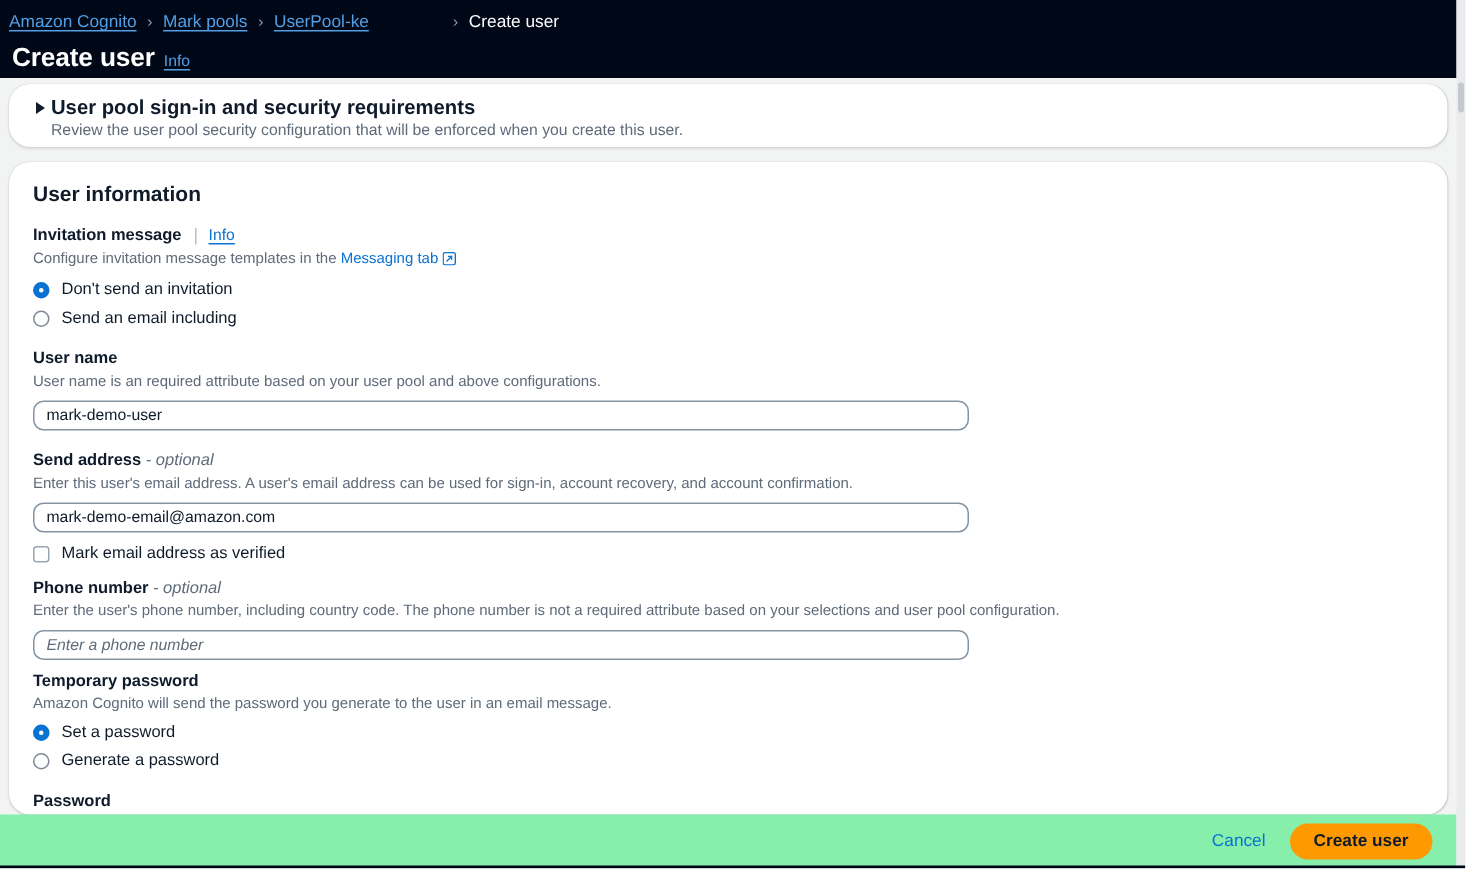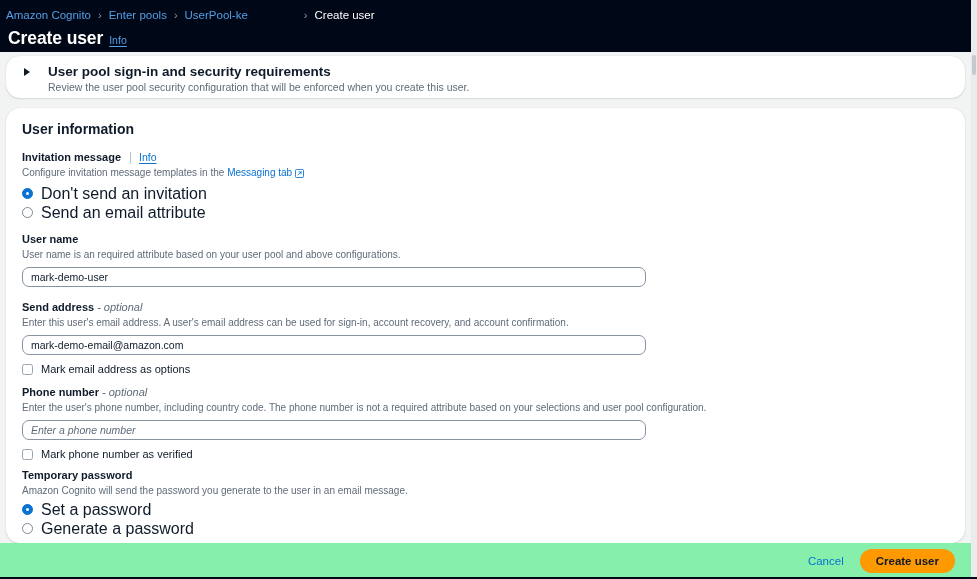--- a/index.html
+++ b/index.html
@@ -27,20 +27,21 @@
   }
   .breadcrumb {
     display: flex; align-items: center;
     height: 14px;
     font-size: 11.5px;
     color: #d1d5db;
     margin-bottom: 6px;
   }
   .bc-link {
     color: #539fe5;
+    text-decoration: underline;
     text-underline-offset: 2px;
     cursor: pointer;
     white-space: nowrap;
   }
   .bc-current {
     color: #ffffff;
     white-space: nowrap;
   }
   .bc-sep {
     color: #8d99a8;
@@ -89,21 +90,21 @@
     background: #ffffff;
     border-radius: 14px;
     box-shadow: 0 1px 2px rgba(0,7,22,0.10), 0 0 1px rgba(0,7,22,0.18);
   }
   #collapsible-card {
     left: 6px; top: 56px;
     width: 959px; height: 42px;
     padding: 8px 0 0 18px;
   }
   .collapse-head {
-    display: flex; align-items: flex-start; gap: 18px;
+    display: flex; align-items: flex-start; gap: 4px;
     cursor: pointer;
   }
   .caret {
     margin-top: 4px;
     width: 0; height: 0;
     border-left: 6px solid #0f1b2a;
     border-top: 4.5px solid transparent;
     border-bottom: 4.5px solid transparent;
     flex: none;
   }
@@ -215,21 +216,21 @@
   }
   .radio.checked::after {
     content: "";
     position: absolute;
     left: 3px; top: 3px;
     width: 3px; height: 3px;
     border-radius: 50%;
     background: #ffffff;
   }
   .radio-label {
-    font-size: 16px;
+    font-size: 11px;
     color: #0f1b2a;
     line-height: 13px;
   }
 
   
   .check-row {
     display: flex; align-items: center;
     gap: 8px;
     margin-top: 8px;
     cursor: pointer;
@@ -288,21 +289,21 @@
 </style>
 </head>
 <body>
 
 <div id="app">
 
   <div class="header">
     <div class="breadcrumb">
       <span class="bc-link">Amazon Cognito</span>
       <span class="bc-sep">›</span>
-      <span class="bc-link">Enter pools</span>
+      <span class="bc-link">Mark pools</span>
       <span class="bc-sep">›</span>
       <span class="bc-link">UserPool-ke</span>
       <span class="bc-sep wide">›</span>
       <span class="bc-current">Create user</span>
     </div>
     <div class="title-row">
       <span class="page-title">Create user</span>
       <span class="info-link">Info</span>
     </div>
   </div>
@@ -332,54 +333,50 @@
               <rect x="0.6" y="0.6" width="10.8" height="10.8" rx="1.6" fill="none" stroke="#0972d3" stroke-width="1.2"></rect>
               <path d="M4 8 L8 4 M5.4 3.9 L8.1 3.9 L8.1 6.6" fill="none" stroke="#0972d3" stroke-width="1.1" stroke-linecap="square"></path>
             </svg></span>
       </div>
       <div class="radio-row">
         <span class="radio checked"></span>
         <span class="radio-label">Don't send an invitation</span>
       </div>
       <div class="radio-row">
         <span class="radio"></span>
-        <span class="radio-label">Send an email attribute</span>
+        <span class="radio-label">Send an email including</span>
       </div>
     </div>
 
     <div class="field">
       <div class="field-label">User name</div>
       <div class="field-desc">User name is an required attribute based on your user pool and above configurations.</div>
       <input class="text-input w-wide" type="text" value="mark-demo-user" style="">
     </div>
 
     <div class="field">
       <div class="field-label">
         <span>Send address</span>
         <span class="optional">- optional</span>
       </div>
       <div class="field-desc">Enter this user's email address. A user's email address can be used for sign-in, account recovery, and account confirmation.</div>
       <input class="text-input w-wide" type="text" value="mark-demo-email@amazon.com" style="">
       <div class="check-row">
         <span class="checkbox"></span>
-        <span class="check-label">Mark email address as options</span>
+        <span class="check-label">Mark email address as verified</span>
       </div>
     </div>
 
     <div class="field" style="margin-top:10px">
       <div class="field-label">
         <span>Phone number</span>
         <span class="optional">- optional</span>
       </div>
       <div class="field-desc">Enter the user's phone number, including country code. The phone number is not a required attribute based on your selections and user pool configuration.</div>
       <input class="text-input w-wide" type="text" placeholder="Enter a phone number" style="">
-      <div class="check-row">
-        <span class="checkbox"></span>
-        <span class="check-label">Mark phone number as verified</span>
-      </div>
     </div>
 
     <div class="field" style="margin-top:8px">
       <div class="field-label">Temporary password</div>
       <div class="field-desc">Amazon Cognito will send the password you generate to the user in an email message.</div>
       <div class="radio-row">
         <span class="radio checked"></span>
         <span class="radio-label">Set a password</span>
       </div>
       <div class="radio-row">

